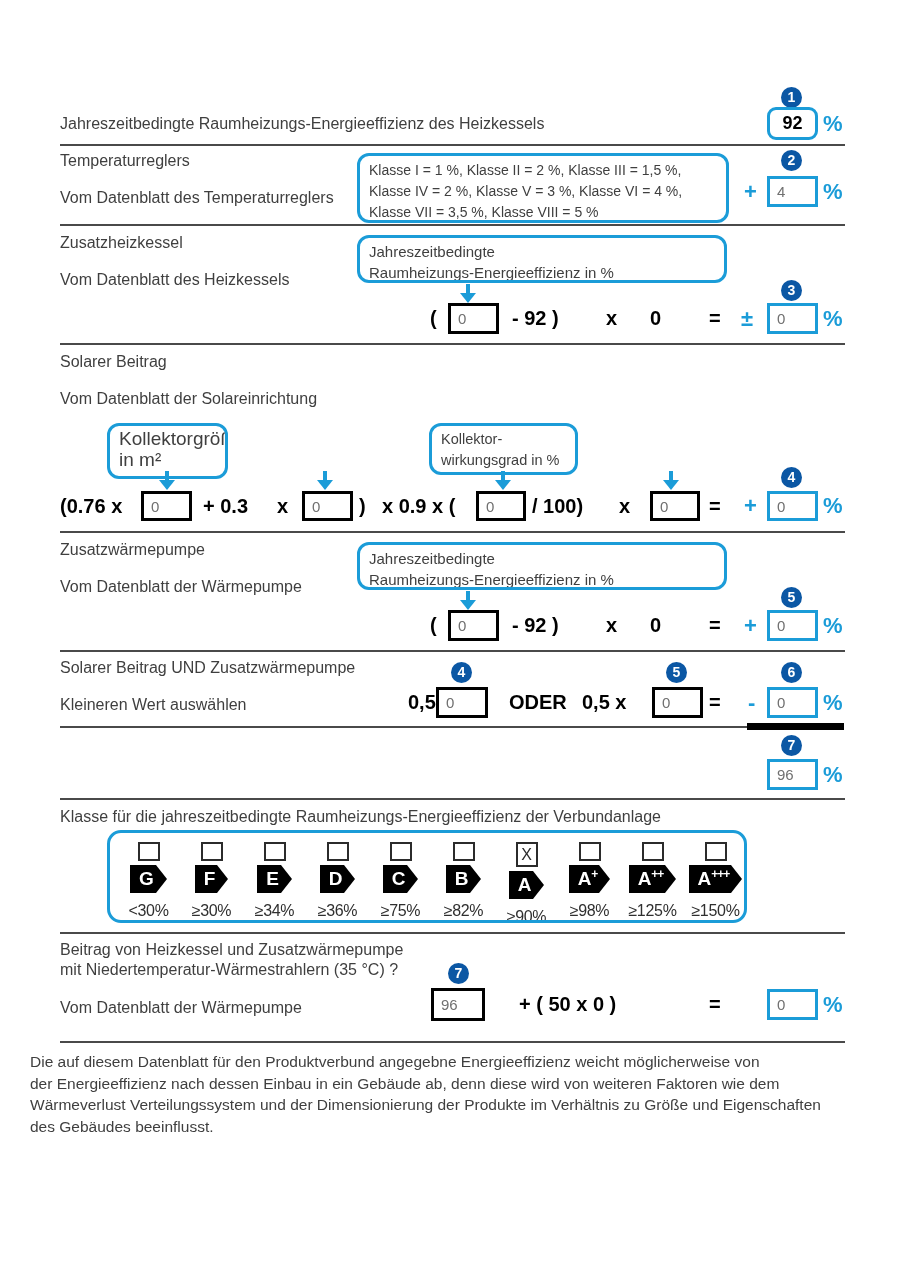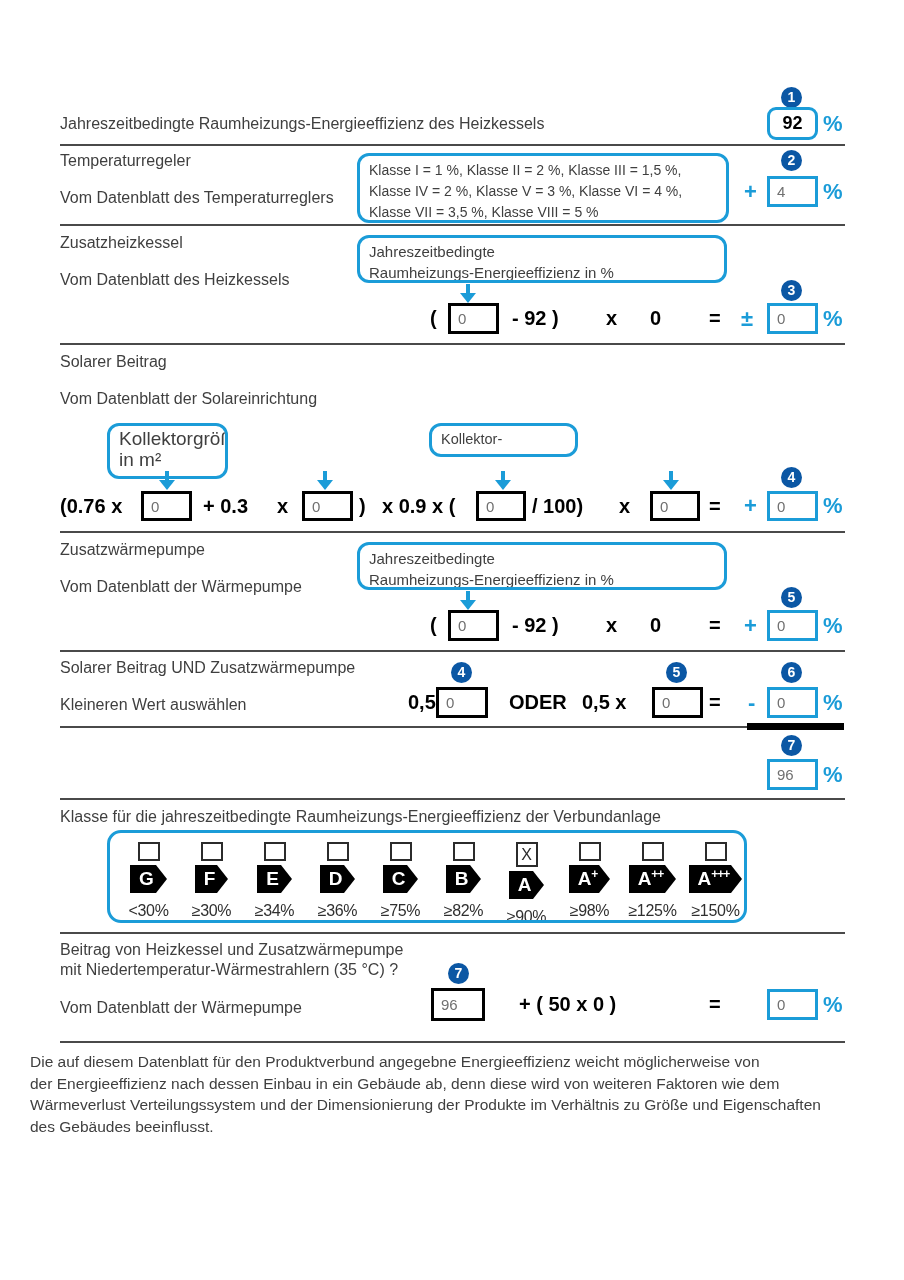--- a/index.html
+++ b/index.html
@@ -69,21 +69,21 @@
 <body>
 
 <div id="page">
 
   <span class="badge" style="left:781px;top:87px">1</span>
   <div class="lbl" style="left:60px;top:114px">Jahreszeitbedingte Raumheizungs-Energieeffizienz des Heizkessels</div>
   <div class="vbox blue center" style="left:767px;top:107px;width:51px;height:33px">92</div>
   <div class="pct" style="left:823px;top:107px;line-height:33px">%</div>
   <div class="sep" style="top:144px"></div>
 
-  <div class="lbl" style="left:60px;top:151px">Temperaturregeler</div>
+  <div class="lbl" style="left:60px;top:151px">Temperaturreglers</div>
   <div class="lbl" style="left:60px;top:188px">Vom Datenblatt des Temperaturreglers</div>
   <div class="callout" style="left:357px;top:153px;width:372px;height:70px;font-size:14px">
     <div>Klasse I = 1 %, Klasse II = 2 %, Klasse III = 1,5 %,</div>
     <div>Klasse IV = 2 %, Klasse V = 3 %, Klasse VI = 4 %,</div>
     <div>Klasse VII = 3,5 %, Klasse VIII = 5 %</div>
   </div>
   <span class="badge" style="left:781px;top:150px">2</span>
   <div class="ft op" style="left:744px;top:176px;line-height:31px">+</div>
   <div class="vbox blue left" style="left:767px;top:176px;width:51px;height:31px">4</div>
   <div class="pct" style="left:823px;top:176px;line-height:31px">%</div>
@@ -110,21 +110,21 @@
   <div class="vbox blue left" style="left:767px;top:303px;width:51px;height:31px">0</div>
   <div class="pct" style="left:823px;top:303px;line-height:31px">%</div>
   <div class="sep" style="top:343px"></div>
 
   <div class="lbl" style="left:60px;top:352px">Solarer Beitrag</div>
   <div class="lbl" style="left:60px;top:389px">Vom Datenblatt der Solareinrichtung</div>
   <div class="callout" style="left:107px;top:423px;width:121px;height:56px;font-size:19px;padding-top:2px">
     <div>Kollektorgröße</div>
     <div>in m²</div>
   </div>
-  <div class="callout" style="left:429px;top:423px;width:149px;height:34px;font-size:14.5px;padding-top:3px">
+  <div class="callout" style="left:429px;top:423px;width:149px;height:52px;font-size:14.5px;padding-top:3px">
     <div>Kollektor-</div>
     <div>wirkungsgrad in %</div>
   </div>
   <div class="cdarrow" style="left:159px;top:471px;height:19px">
       <div class="stem"></div>
       <div class="head"></div>
     </div>
   <div class="cdarrow" style="left:317px;top:471px;height:19px">
       <div class="stem"></div>
       <div class="head"></div>

